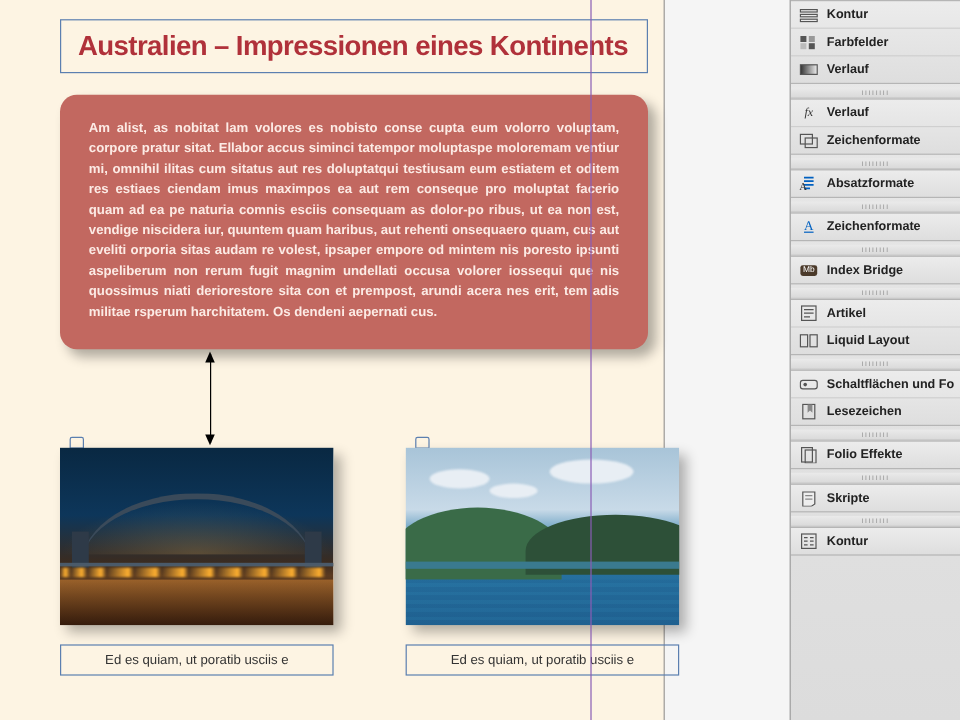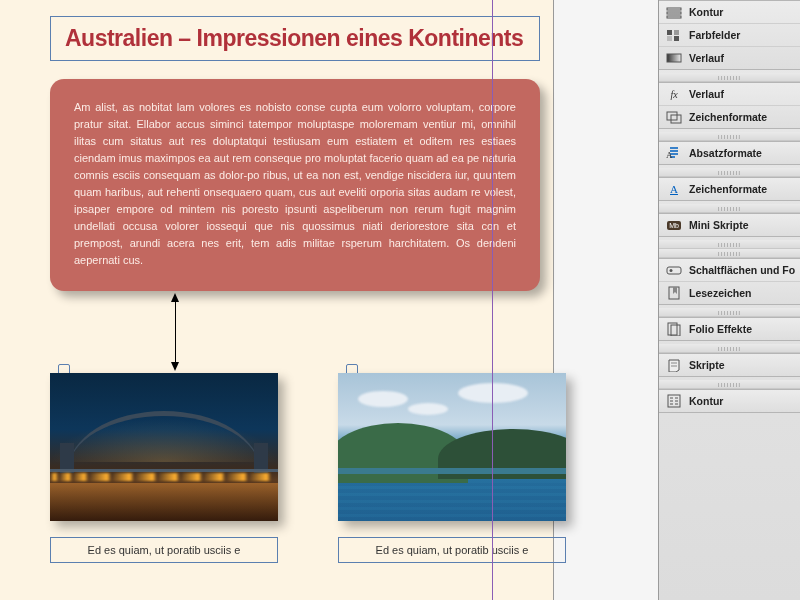--- a/index.html
+++ b/index.html
@@ -47,20 +47,21 @@
   .intro-box {
     width: 490px;
     background: #c26860;
     border-radius: 14px;
     padding: 20px 24px 22px;
     color: #fcebe5;
     font-size: 11px;
     line-height: 1.55;
     text-align: justify;
     box-shadow: 6px 6px 10px rgba(0,0,0,0.3);
+    font-weight: bold;
   }
 
   .spacer-arrow {
     position: relative;
     width: 490px;
     height: 82px;
   }
   .spacer-arrow .line {
     position: absolute;
     left: 125px;
@@ -393,25 +394,45 @@
       <span class="lbl">Zeichenformate</span>
     </div>
   </div>
 
   <div class="grip">ıııııııı</div>
   <div class="panel-group">
     <div class="panel-item">
       <span class="picon">
           <span style="background:#4b3a2a;color:#fff;font-size:7px;padding:1px 2px;border-radius:2px;">Mb</span>
         </span>
-      <span class="lbl">Mini Skripte</span>
-    </div>
-  </div>
-
-  <div class="grip">ıııııııı</div>
+      <span class="lbl">Index Bridge</span>
+    </div>
+  </div>
+
+  <div class="grip">ıııııııı</div>
+  <div class="panel-group">
+    <div class="panel-item">
+      <span class="picon">
+          <svg>
+            <rect class="box" x="2" y="1" width="12" height="12"></rect>
+            <path d="M4 4h8M4 7h8M4 10h5" stroke="#555"></path>
+          </svg>
+        </span>
+      <span class="lbl">Artikel</span>
+    </div>
+    <div class="panel-item">
+      <span class="picon">
+          <svg>
+            <rect class="box" x="1" y="2" width="6" height="10"></rect>
+            <rect class="box" x="9" y="2" width="6" height="10"></rect>
+          </svg>
+        </span>
+      <span class="lbl">Liquid Layout</span>
+    </div>
+  </div>
 
   <div class="grip">ıııııııı</div>
   <div class="panel-group">
     <div class="panel-item">
       <span class="picon">
           <svg>
             <rect x="1" y="4" width="14" height="7" rx="2" fill="none" stroke="#555"></rect>
             <circle cx="5" cy="7.5" r="1.5" fill="#555"></circle>
           </svg>
         </span>

